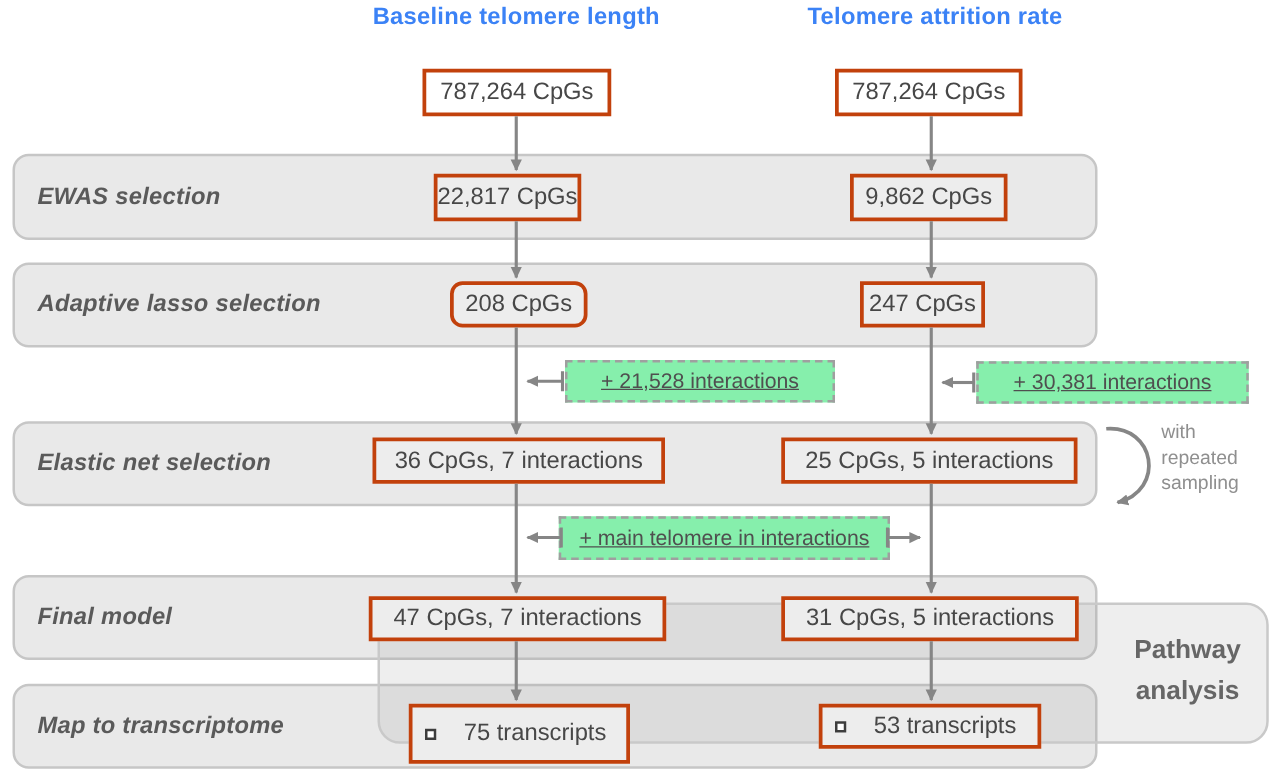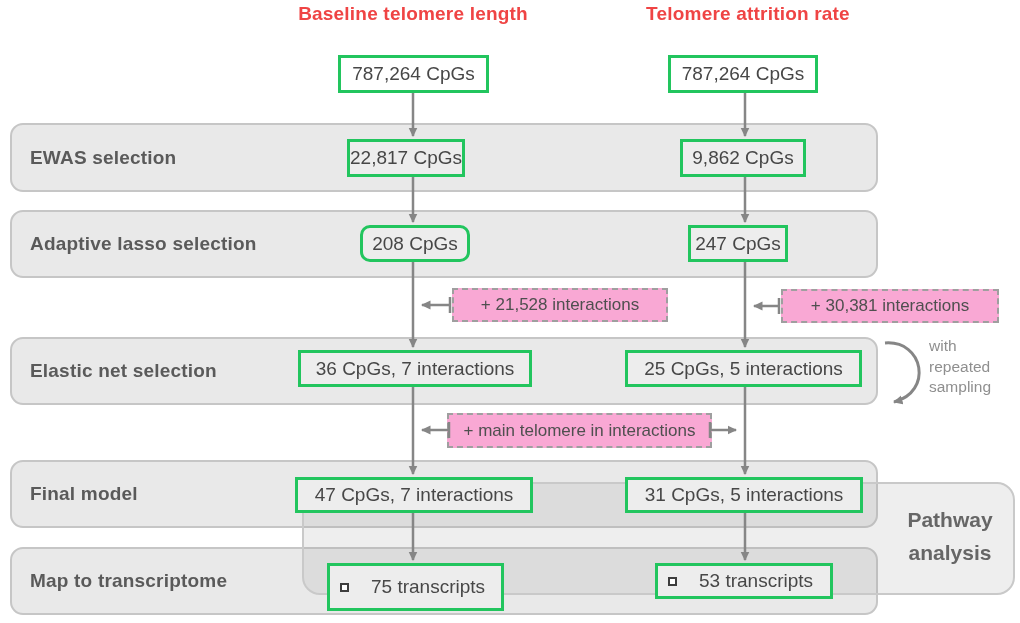--- a/index.html
+++ b/index.html
@@ -3,50 +3,50 @@
 <meta charset="utf-8">
 <style>
   html,body{margin:0;padding:0;background:#ffffff;}
   *{box-sizing:border-box;}
   #canvas{
     position:relative;width:1020px;height:623px;background:#ffffff;overflow:hidden;
     font-family:"Liberation Sans","DejaVu Sans",sans-serif;
   }
   .col-title{
     position:absolute;width:320px;text-align:center;
-    font-size:19px;font-weight:bold;color:#ef4444;letter-spacing:.2px;
+    font-size:19px;font-weight:bold;color:#3b82f6;letter-spacing:.2px;
   }
   .band{
     position:absolute;left:10px;width:868px;background:#e9e9e9;
     border:2px solid #c6c6c6;border-radius:13px;
     display:flex;align-items:center;padding-left:18px;
   }
-  .band-label{font-size:19px;font-weight:bold;color:#5a5a5a;letter-spacing:.2px;}
+  .band-label{font-size:19px;font-weight:bold;color:#5a5a5a;letter-spacing:.2px;font-style:italic;}
   .overlay{
     position:absolute;left:302px;top:482px;width:713px;height:113px;
     background:rgba(160,160,160,0.18);border:2px solid #c9c9c9;border-radius:18px;
   }
   .pathway-label{
     position:absolute;left:880px;top:504px;width:140px;text-align:center;
     font-size:21px;font-weight:bold;color:#666666;line-height:1.55;
   }
   .node{
-    position:absolute;border:3px solid #22c55e;background:#ededed;
+    position:absolute;border:3px solid #c2410c;background:#ededed;
     display:flex;align-items:center;justify-content:center;
     font-size:19px;color:#474747;white-space:nowrap;
   }
   .node.start{background:#ffffff;}
   .bullet-square{
     display:inline-block;width:9px;height:9px;border:2px solid #3d3d3d;background:#ffffff;
     margin-right:22px;flex:0 0 auto;
   }
   .dashed-box{
-    position:absolute;border:2px dashed #9f9f9f;background:#f9a8d4;
+    position:absolute;border:2px dashed #9f9f9f;background:#86efac;
     display:flex;align-items:center;justify-content:center;
-    font-size:17px;color:#4f4f4f;white-space:nowrap;
+    font-size:17px;color:#4f4f4f;white-space:nowrap;text-decoration:underline;
   }
   .side-note{
     position:absolute;left:929px;top:336px;width:90px;
     font-size:15.5px;color:#8f8f8f;line-height:1.33;
   }
   #arrow-layer{position:absolute;left:0;top:0;pointer-events:none;}
 </style>
 </head>
 <body>
 

